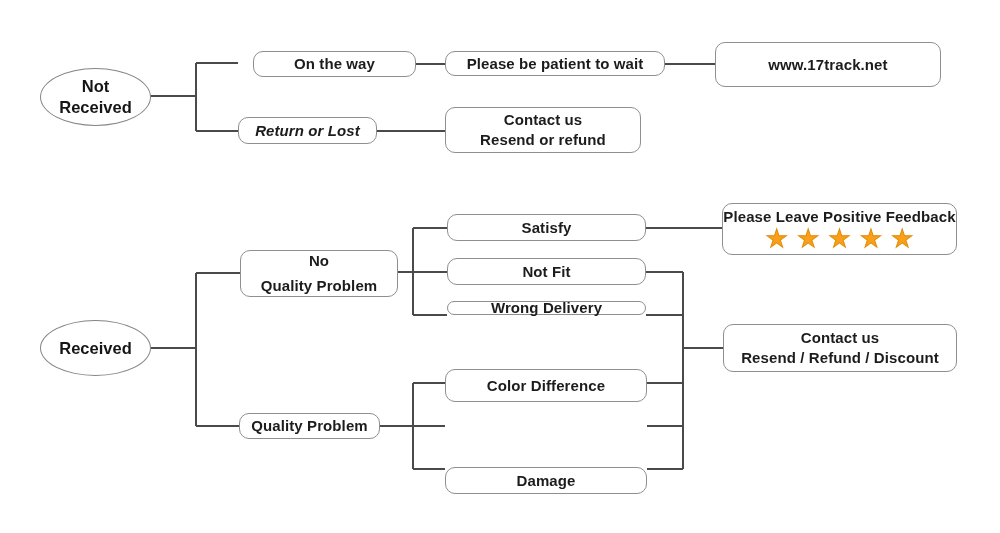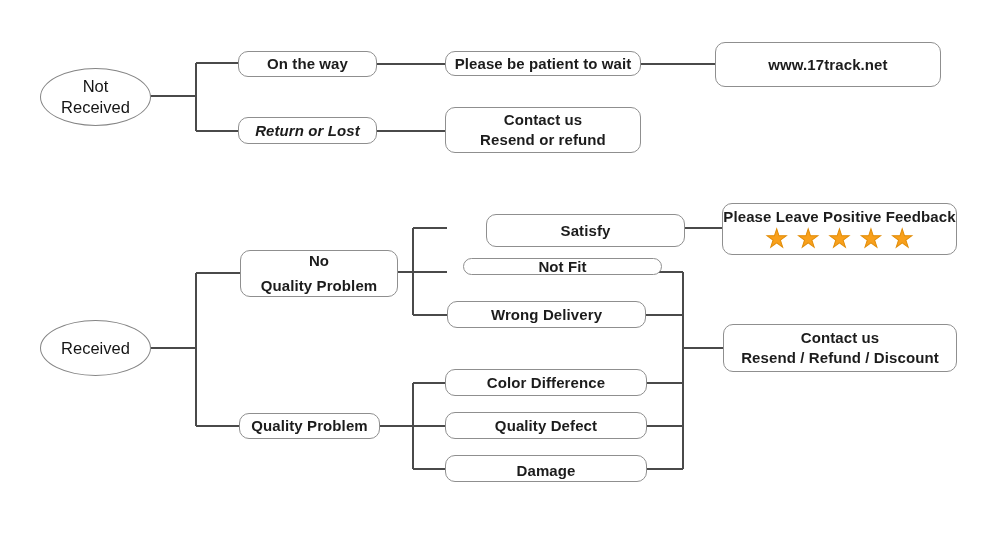--- a/index.html
+++ b/index.html
@@ -37,43 +37,43 @@
   .ellipse {
     position: absolute;
     background: #ffffff;
     border: 1.6px solid #858585;
     border-radius: 50%;
     display: flex;
     flex-direction: column;
     align-items: center;
     justify-content: center;
     color: #151515;
-    font-weight: 400;
+    font-weight: 700;
     font-size: 16.5px;
     line-height: 21px;
     text-align: center;
     z-index: 2;
   }
   
   .el-not-received { left: 40px;  top: 68px;  width: 111px; height: 58px; }
-  .n-on-the-way    { left: 238px; top: 51px;  width: 139px; height: 26px; }
+  .n-on-the-way    { left: 253px; top: 51px;  width: 163px; height: 26px; }
   .n-return-lost   { left: 238px; top: 117px; width: 139px; height: 27px; font-style: italic; }
-  .n-patient       { left: 445px; top: 51px;  width: 196px; height: 25px; }
+  .n-patient       { left: 445px; top: 51px;  width: 220px; height: 25px; }
   .n-tracking      { left: 715px; top: 42px;  width: 226px; height: 45px; }
   .n-contact-top   { left: 445px; top: 107px; width: 196px; height: 46px; }
   
   .el-received     { left: 40px;  top: 320px; width: 111px; height: 56px; }
   .n-no-quality    { left: 240px; top: 250px; width: 158px; height: 47px; justify-content: space-between; }
   .n-quality       { left: 239px; top: 413px; width: 141px; height: 26px; }
-  .n-satisfy       { left: 447px; top: 214px; width: 199px; height: 33px; margin-left: 39px; }
-  .n-not-fit       { left: 463px; top: 258px; width: 199px; height: 17px; border-radius: 11px; }
-  .n-wrong         { left: 447px; top: 301px; width: 199px; height: 27px; text-align: center; }
-  .n-colordiff     { left: 445px; top: 369px; width: 202px; height: 27px; }
+  .n-satisfy       { left: 447px; top: 214px; width: 199px; height: 27px; }
+  .n-not-fit       { left: 447px; top: 258px; width: 199px; height: 27px; }
+  .n-wrong         { left: 447px; top: 301px; width: 199px; height: 14px; text-align: center; }
+  .n-colordiff     { left: 445px; top: 369px; width: 202px; height: 33px; }
   .n-defect        { left: 445px; top: 412px; width: 202px; height: 27px; }
-  .n-damage        { left: 445px; top: 455px; width: 202px; height: 27px; justify-content: flex-end; }
+  .n-damage        { left: 445px; top: 467px; width: 202px; height: 27px; }
   .n-feedback      { left: 722px; top: 203px; width: 235px; height: 52px; padding-top: 2px; }
   .n-contact-bot   { left: 723px; top: 324px; width: 234px; height: 48px; }
   .n-feedback .fb-title { font-size: 15px; line-height: 17px; }
   .stars {
     font-family: "DejaVu Sans", sans-serif;
     color: #F9A01B;
     -webkit-text-stroke: 1px #e18c07;
     font-size: 25px;
     line-height: 26px;
     letter-spacing: 9px;
@@ -168,23 +168,20 @@
   </div>
 
   <div class="node n-wrong">
     <span>Wrong Delivery</span>
   </div>
 
   <div class="node n-colordiff">
     <span>Color Difference</span>
   </div>
 
-  <div class="node n-defect">
-    <span>Quality Defect</span>
-  </div>
 
   <div class="node n-damage">
     <span>Damage</span>
   </div>
 
   <div class="node n-feedback">
     <span class="fb-title">Please Leave Positive Feedback</span>
     <span class="stars">★★★★★</span>
   </div>
 

